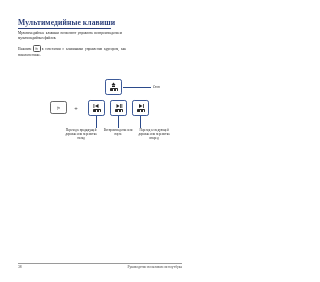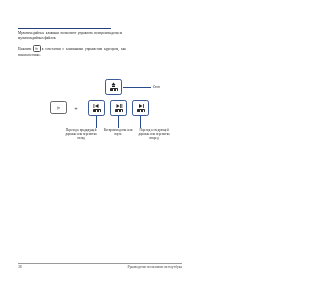--- a/index.html
+++ b/index.html
@@ -190,20 +190,21 @@
     font-family:"Liberation Serif", serif;
     text-align:right;
   }
   svg{display:block;}
 </style>
 </head>
 <body>
 
 <div class="page">
 
+  <div class="title">Мультимедийные клавиши</div>
   <div class="title-rule"></div>
 
   <div class="para para-1">Мультимедийные клавиши позволяют управлять воспроизведением мультимедийных файлов.</div>
 
   <div class="para para-2">
     <span>Нажмите</span><span class="inline-key"><span class="gl">fn</span></span><span>в сочетании с клавишами управления курсором, как показано ниже.</span>
   </div>
 
   <div class="diagram">
 

